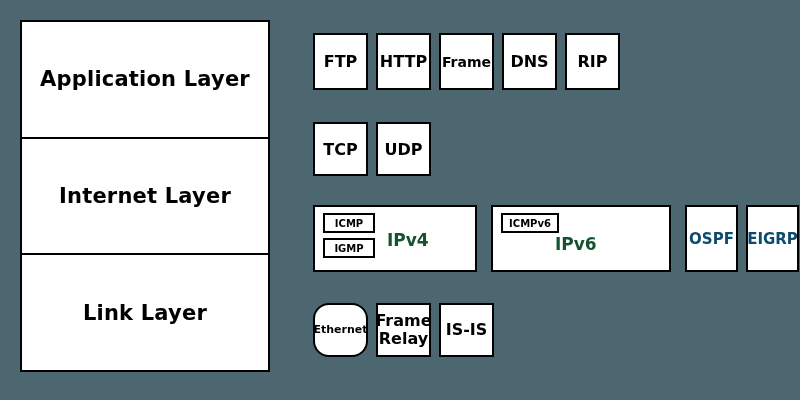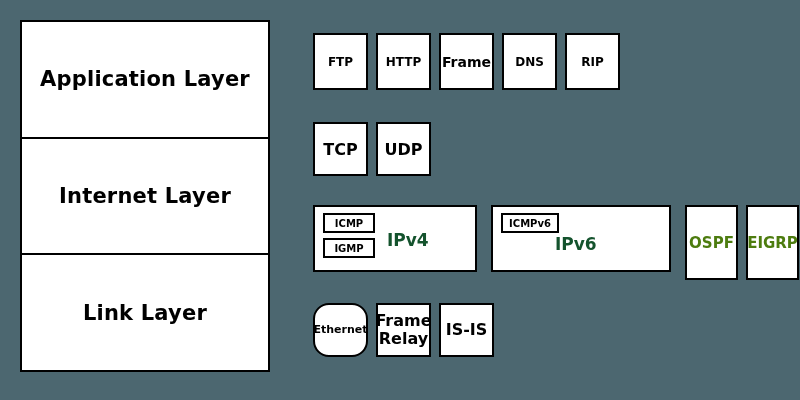--- a/index.html
+++ b/index.html
@@ -80,21 +80,21 @@
     color: #000000;
     font-weight: bold;
     margin-right: 8px;
   }
   .proto-box:last-child { margin-right: 0; }
 
   
   #row-application .proto-box {
     width: 55px;
     height: 57px;
-    font-size: 12px;
+    font-size: 16px;
   }
   #row-application .proto-box.narrow-text { font-size: 14px; }
 
   #row-transport .proto-box {
     width: 55px;
     height: 54px;
     font-size: 16px;
   }
 
   #row-link .proto-box {
@@ -149,27 +149,27 @@
     position: absolute;
   }
   #ip-v4 .ip-label { left: 72px; top: 23px; }
   #ip-v6 .ip-label { left: 62px; top: 27px; }
 
   .routing-box {
     background: #ffffff;
     border: 2px solid #000000;
     box-sizing: border-box;
     width: 53px;
-    height: 75px;
+    height: 67px;
     display: flex;
     align-items: center;
     justify-content: center;
     font-size: 15px;
     font-weight: bold;
-    color: #4d7c0f;
+    color: #0c4a6e;
     margin-right: 8px;
   }
   .routing-box:last-child { margin-right: 0; }
 
   .routing-group {
     display: flex;
     align-items: flex-start;
     margin-left: 0;
   }
 </style>

